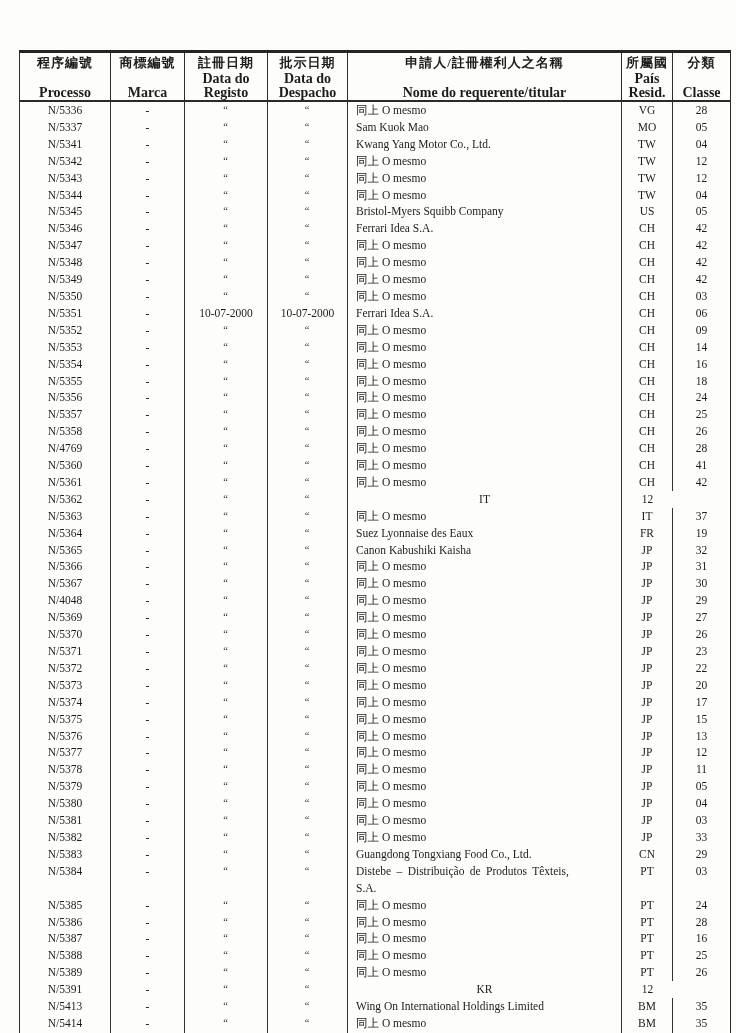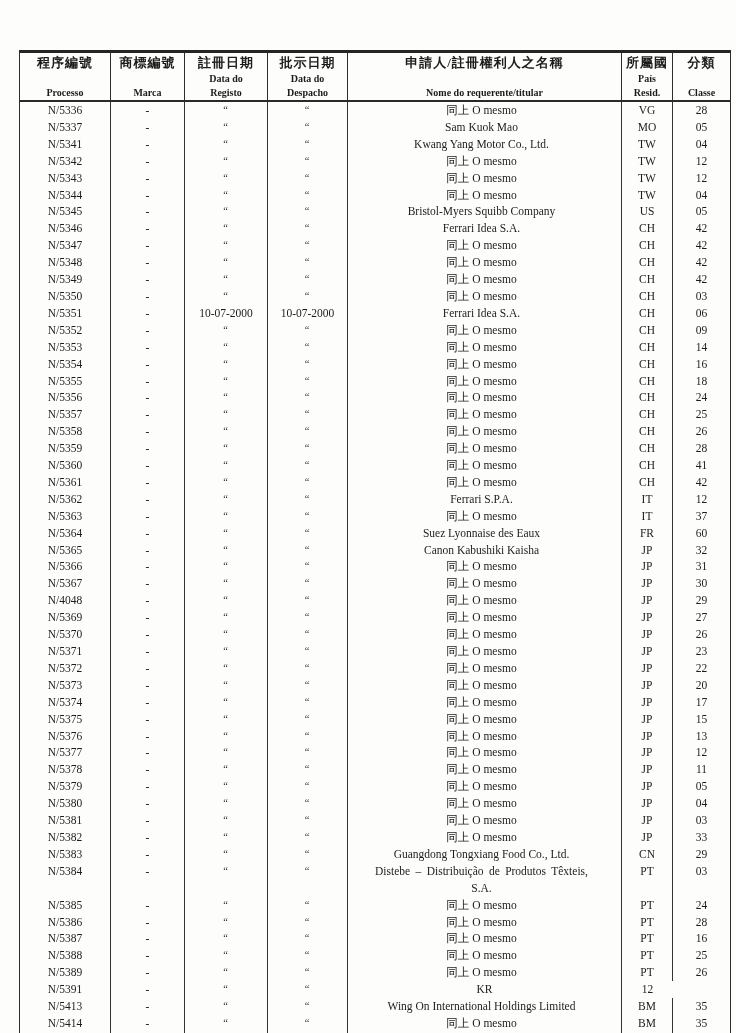--- a/index.html
+++ b/index.html
@@ -47,21 +47,21 @@
     padding: 2px 1px 1px 1px;
     font-weight: bold;
   }
   .hcell:last-child { border-right: none; }
   .hcell .zh {
     font-size: 13px;
     line-height: 15px;
     letter-spacing: 1px;
   }
   .hcell .pt {
-    font-size: 10px;
+    font-size: 14px;
     line-height: 13px;
   }
   .tbody { width: 100%; }
   .row {
     display: grid;
     grid-template-columns: 91px 74px 83px 80px 274px 51px 1fr;
     min-height: 16.9px;
     align-items: center;
   }
   .row.tall { align-items: start; }
@@ -71,21 +71,21 @@
     align-self: stretch;
     display: block;
     font-size: 11.5px;
     line-height: 16.9px;
     text-align: center;
     white-space: pre-line;
     overflow: hidden;
   }
   .cell:last-child { border-right: none; }
   .cell.c4 {
-    text-align: center;
+    text-align: left;
     padding-left: 8px;
     padding-right: 14px;
   }
   .row.tall .cell.c4 { word-spacing: 2.5px; }
   .cell.ditto {
     font-size: 10.5px;
     color: #2a2a2a;
     letter-spacing: 1px;
   }
 </style>
@@ -302,21 +302,21 @@
         <div class="row">
           <div class="cell c0">N/5358</div>
           <div class="cell c1">-</div>
           <div class="cell c2 ditto">“</div>
           <div class="cell c3 ditto">“</div>
           <div class="cell c4">同上 O mesmo</div>
           <div class="cell c5">CH</div>
           <div class="cell c6">26</div>
         </div>
         <div class="row">
-          <div class="cell c0">N/5359</div>
+          <div class="cell c0">N/4769</div>
           <div class="cell c1">-</div>
           <div class="cell c2 ditto">“</div>
           <div class="cell c3 ditto">“</div>
           <div class="cell c4">同上 O mesmo</div>
           <div class="cell c5">CH</div>
           <div class="cell c6">28</div>
         </div>
         <div class="row">
           <div class="cell c0">N/5360</div>
           <div class="cell c1">-</div>
@@ -333,41 +333,40 @@
           <div class="cell c3 ditto">“</div>
           <div class="cell c4">同上 O mesmo</div>
           <div class="cell c5">CH</div>
           <div class="cell c6">42</div>
         </div>
         <div class="row">
           <div class="cell c0">N/5362</div>
           <div class="cell c1">-</div>
           <div class="cell c2 ditto">“</div>
           <div class="cell c3 ditto">“</div>
-          <div class="cell c4">Ferrari S.P.A.</div>
           <div class="cell c5">IT</div>
           <div class="cell c6">12</div>
         </div>
         <div class="row">
           <div class="cell c0">N/5363</div>
           <div class="cell c1">-</div>
           <div class="cell c2 ditto">“</div>
           <div class="cell c3 ditto">“</div>
           <div class="cell c4">同上 O mesmo</div>
           <div class="cell c5">IT</div>
           <div class="cell c6">37</div>
         </div>
         <div class="row">
           <div class="cell c0">N/5364</div>
           <div class="cell c1">-</div>
           <div class="cell c2 ditto">“</div>
           <div class="cell c3 ditto">“</div>
           <div class="cell c4">Suez Lyonnaise des Eaux</div>
           <div class="cell c5">FR</div>
-          <div class="cell c6">60</div>
+          <div class="cell c6">19</div>
         </div>
         <div class="row">
           <div class="cell c0">N/5365</div>
           <div class="cell c1">-</div>
           <div class="cell c2 ditto">“</div>
           <div class="cell c3 ditto">“</div>
           <div class="cell c4">Canon Kabushiki Kaisha</div>
           <div class="cell c5">JP</div>
           <div class="cell c6">32</div>
         </div>

